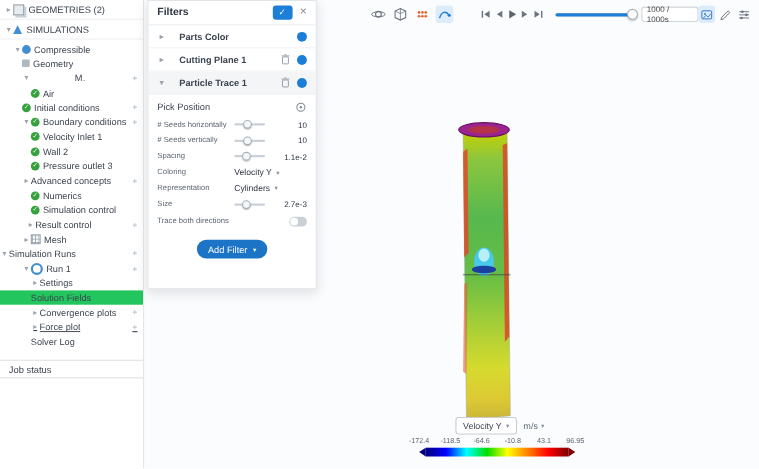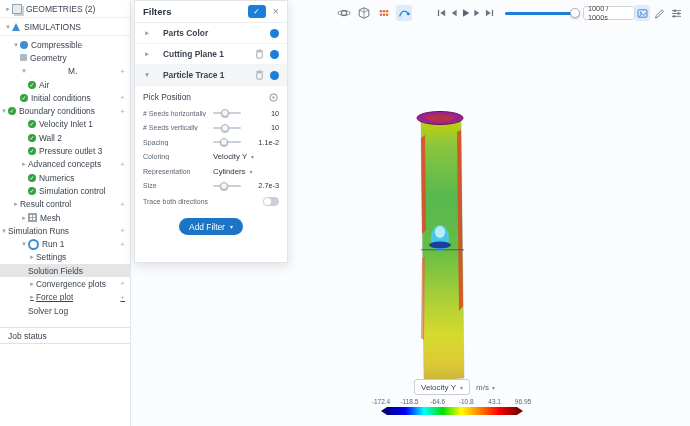--- a/index.html
+++ b/index.html
@@ -7,21 +7,21 @@
   .app{position:relative;width:690px;height:426px;background:#fbfcfd;overflow:hidden}
 
   
   .sidebar{position:absolute;left:0;top:0;width:130px;height:426px;background:#fff;border-right:1px solid #e4e7ea;z-index:2}
   .side-row{display:flex;align-items:center;height:17px;padding:0 4px;border-bottom:1px solid #eef0f2;font-size:8.5px;color:#3c4450;cursor:pointer;white-space:nowrap}
   .caret{width:8px;flex:none;font-size:7px;color:#9aa3ad;text-align:center;cursor:pointer}
   .g-icon{width:8px;height:8px;border:1px solid #98a4ad;background:#e8ecef;margin-right:4px;box-shadow:2px 2px 0 #c9d2d8;flex:none}
   .s-icon{width:0;height:0;border-left:4px solid transparent;border-right:4px solid transparent;border-bottom:8px solid #3e8ed0;margin-right:4px;flex:none}
   .tree{padding-top:2px}
   .tree-row{display:flex;align-items:center;height:13.3px;font-size:8.4px;color:#3c4450;padding-right:5px;cursor:pointer;white-space:nowrap}
-  .tree-row.selected{background:#e5e5e5}
+  .tree-row.selected{background:#22c55e}
   .t-icon{flex:none;margin-right:3px}
   .t-icon.check{width:8px;height:8px;border-radius:50%;background:#35a13f;color:#fff;font-size:6px;line-height:8px;text-align:center}
   .t-icon.check::after{content:"\2713"}
   .t-icon.cube{width:7px;height:7px;background:#aeb9c2;border-radius:1px}
   .t-icon.mesh{width:7px;height:7px;border:1px solid #98a4ad;background-image:linear-gradient(#98a4ad 1px,transparent 1px),linear-gradient(90deg,#98a4ad 1px,transparent 1px);background-size:3px 3px}
   .t-icon.sim{width:8px;height:8px;border-radius:50%;background:#3e8ed0}
   .t-icon.run{width:7px;height:7px;border-radius:50%;border:2px solid #3e8ed0}
   .t-label{overflow:hidden;text-overflow:ellipsis}
   .t-plus{margin-left:auto;color:#aab3bc;font-size:8px;padding-left:3px;cursor:pointer}
   .job-status{position:absolute;left:0;top:327px;width:100%;height:17px;border-top:1px solid #dfe3e6;border-bottom:1px solid #dfe3e6;display:flex;align-items:center;padding:0 8px;font-size:8.5px;color:#3c4450;background:#fff;box-sizing:border-box}
@@ -121,21 +121,21 @@
     <span class="t-icon check"></span>
     <span class="t-label">Air</span>
 
   </div>
         <div class="tree-row" style="padding-left: 20px;">
 
     <span class="t-icon check"></span>
     <span class="t-label">Initial conditions</span>
     <span class="t-plus">+</span>
   </div>
-        <div class="tree-row" style="">
+        <div class="tree-row" style="padding-left: 20px;">
     <span class="caret">▾</span>
     <span class="t-icon check"></span>
     <span class="t-label">Boundary conditions</span>
     <span class="t-plus">+</span>
   </div>
         <div class="tree-row" style="padding-left: 28px;">
 
     <span class="t-icon check"></span>
     <span class="t-label">Velocity Inlet 1</span>
 
@@ -163,21 +163,21 @@
     <span class="t-icon check"></span>
     <span class="t-label">Numerics</span>
 
   </div>
         <div class="tree-row" style="padding-left: 28px;">
 
     <span class="t-icon check"></span>
     <span class="t-label">Simulation control</span>
 
   </div>
-        <div class="tree-row" style="padding-left: 12px;">
+        <div class="tree-row" style="padding-left: 24px;">
     <span class="caret">▸</span>
 
     <span class="t-label">Result control</span>
     <span class="t-plus">+</span>
   </div>
         <div class="tree-row" style="padding-left: 20px;">
     <span class="caret">▸</span>
     <span class="t-icon mesh"></span>
     <span class="t-label">Mesh</span>
 

